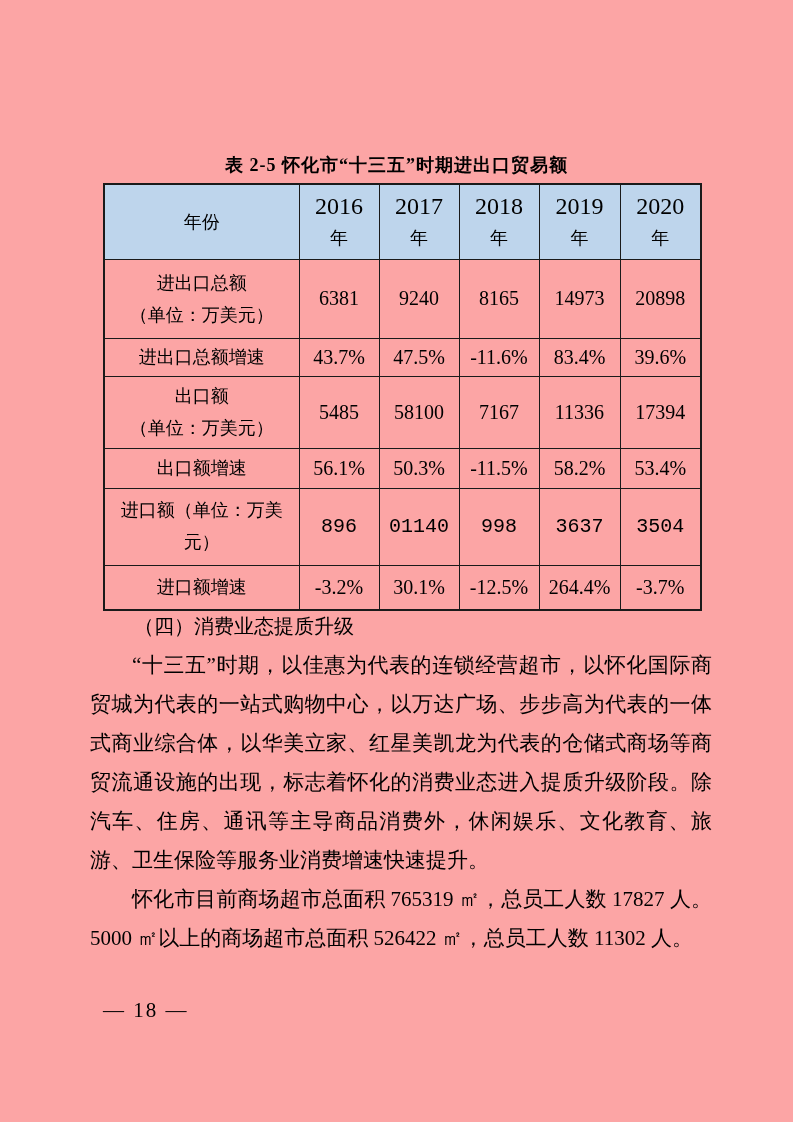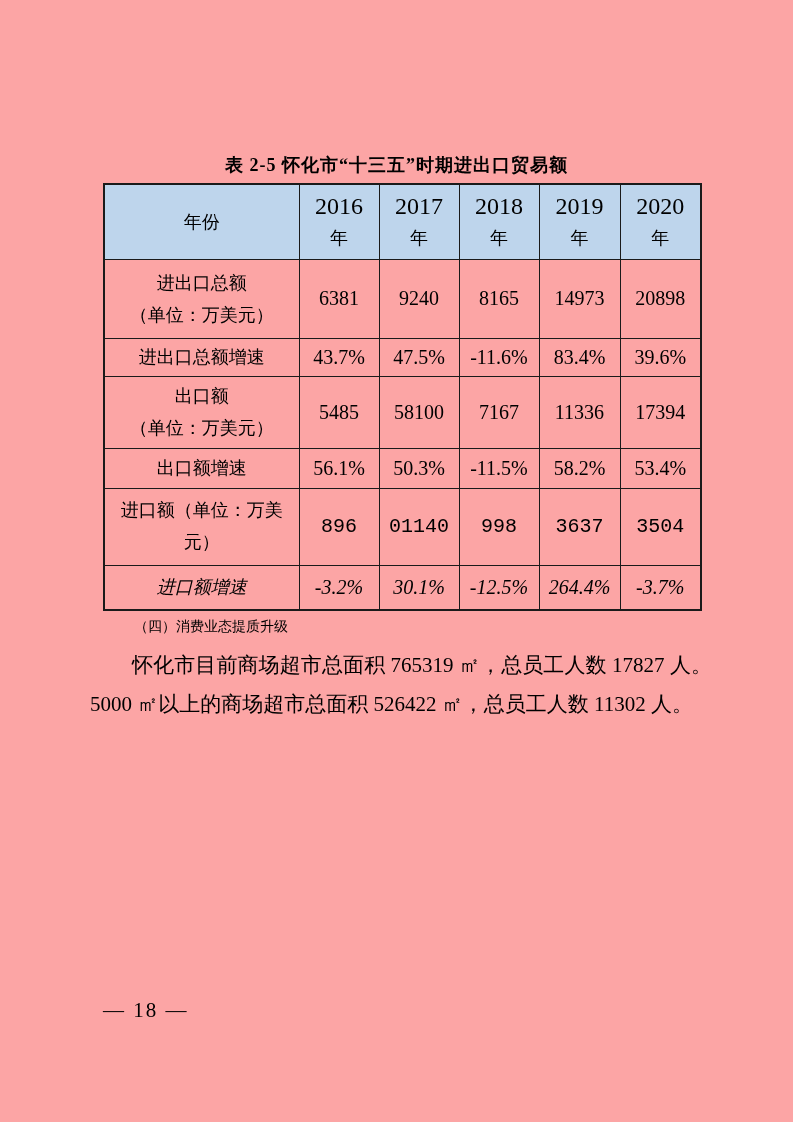--- a/index.html
+++ b/index.html
@@ -44,42 +44,42 @@
     vertical-align: middle;
     padding: 0 4px;
     overflow: hidden;
   }
   tr.h-head { height: 75px; }
   tr.h-r1 { height: 79px; }
   tr.h-r2 { height: 38px; margin-top: 28px; }
   tr.h-r3 { height: 72px; }
   tr.h-r4 { height: 40px; margin-left: 22px; }
   tr.h-r5 { height: 77px; font-family: Liberation Mono, monospace; }
-  tr.h-r6 { height: 45px; font-style: italic; }
+  tr.h-r6 { height: 45px; }
   td.head { background: #bed5ec; }
   td.corner { vertical-align: bottom; padding-bottom: 9px; font-size: 18px; }
   .yr-num { font-size: 24px; line-height: 32px; }
   .yr-unit { font-size: 18px; line-height: 32px; }
   td.rowlabel { font-size: 18px; }
   td.rowlabel div { line-height: 32px; }
   td.val { font-size: 20px; }
   
   .content {
     position: absolute;
     top: 607px;
     left: 90px;
     width: 622px;
     font-size: 21px;
     line-height: 39px;
   }
   .sec-heading {
     margin: 0;
     text-indent: 44px;
     font-weight: normal;
-    font-size: 14px;
+    font-size: 20px;
   }
   .para {
     margin: 0;
     text-indent: 2em;
     text-align: justify;
   }
   
   .footer {
     position: absolute;
     top: 998px;
@@ -195,18 +195,19 @@
         <td class="val">30.1%</td>
         <td class="val">-12.5%</td>
         <td class="val">264.4%</td>
         <td class="val">-3.7%</td>
       </tr>
     </tbody>
   </table>
 
   <div class="content">
     <h3 class="sec-heading">（四）消费业态提质升级</h3>
+    <p class="para">“十三五”时期，以佳惠为代表的连锁经营超市，以怀化国际商贸城为代表的一站式购物中心，以万达广场、步步高为代表的一体式商业综合体，以华美立家、红星美凯龙为代表的仓储式商场等商贸流通设施的出现，标志着怀化的消费业态进入提质升级阶段。除汽车、住房、通讯等主导商品消费外，休闲娱乐、文化教育、旅游、卫生保险等服务业消费增速快速提升。</p>
     <p class="para">怀化市目前商场超市总面积 765319 ㎡，总员工人数 17827 人。5000 ㎡以上的商场超市总面积 526422 ㎡，总员工人数 11302 人。</p>
   </div>
 
   <div class="footer">— 18 —</div>
 
 </div>
 
 </body></html>

